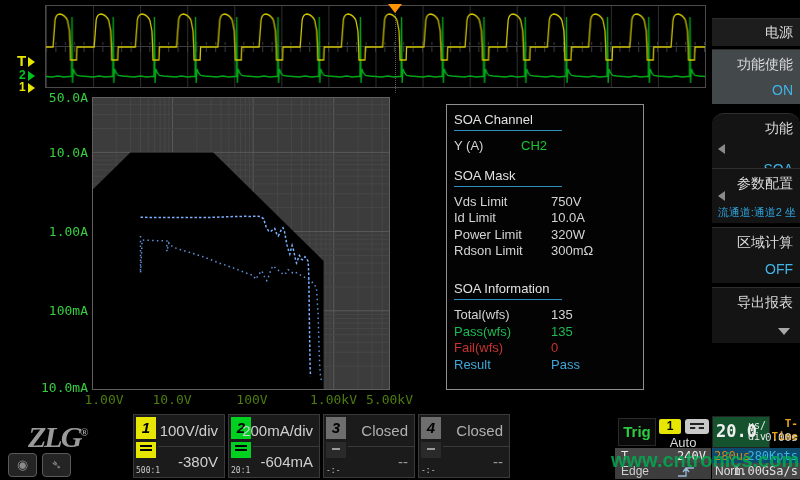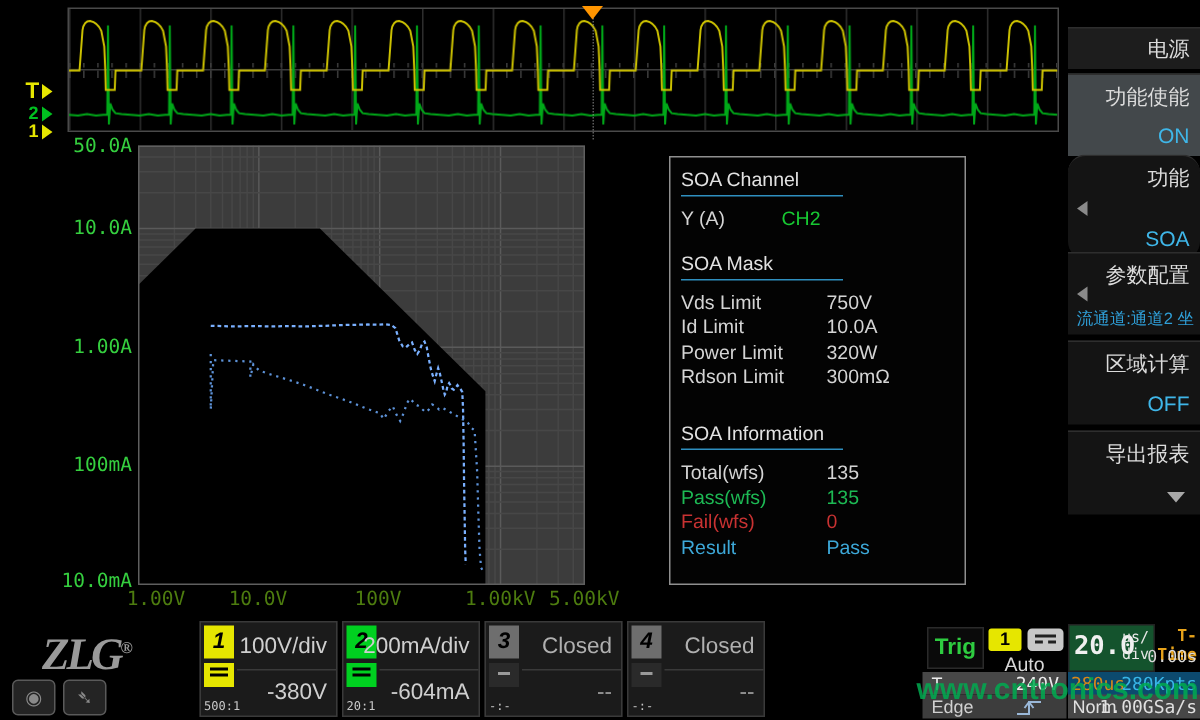--- a/index.html
+++ b/index.html
@@ -53,21 +53,21 @@
             white-space:nowrap;}
   .side-arrow{position:absolute;left:6px;top:50%;margin-top:-5px;width:0;height:0;
               border-top:5px solid transparent;border-bottom:5px solid transparent;
               border-right:7px solid #8a8a8a;}
   .side-caret{position:absolute;right:10px;bottom:8px;width:0;height:0;
               border-left:6px solid transparent;border-right:6px solid transparent;
               border-top:7px solid #a8a8a8;}
   .item-power{top:18px;height:28px;background:#1d1d1d;}
   .item-power .side-label{top:5px;}
   .item-enable{top:49px;height:55px;background:#43484b;}
-  .item-func{top:103px;height:70px;border-radius:12px;}
+  .item-func{top:113px;height:70px;border-radius:12px;}
   .item-param{top:168px;height:55px;}
   .item-area{top:227px;height:56px;}
   .item-export{top:287px;height:56px;}
   .item-cal{top:347px;height:57px;}
 
   
   .logo{position:absolute;left:10px;top:420px;color:#9a9a9a;font-weight:bold;
         font-style:italic;font-size:30px;letter-spacing:-2px;
         font-family:"Liberation Serif","DejaVu Serif",serif;margin-left:18px;}
   .logo sup{font-size:11px;font-style:normal;letter-spacing:0;}

